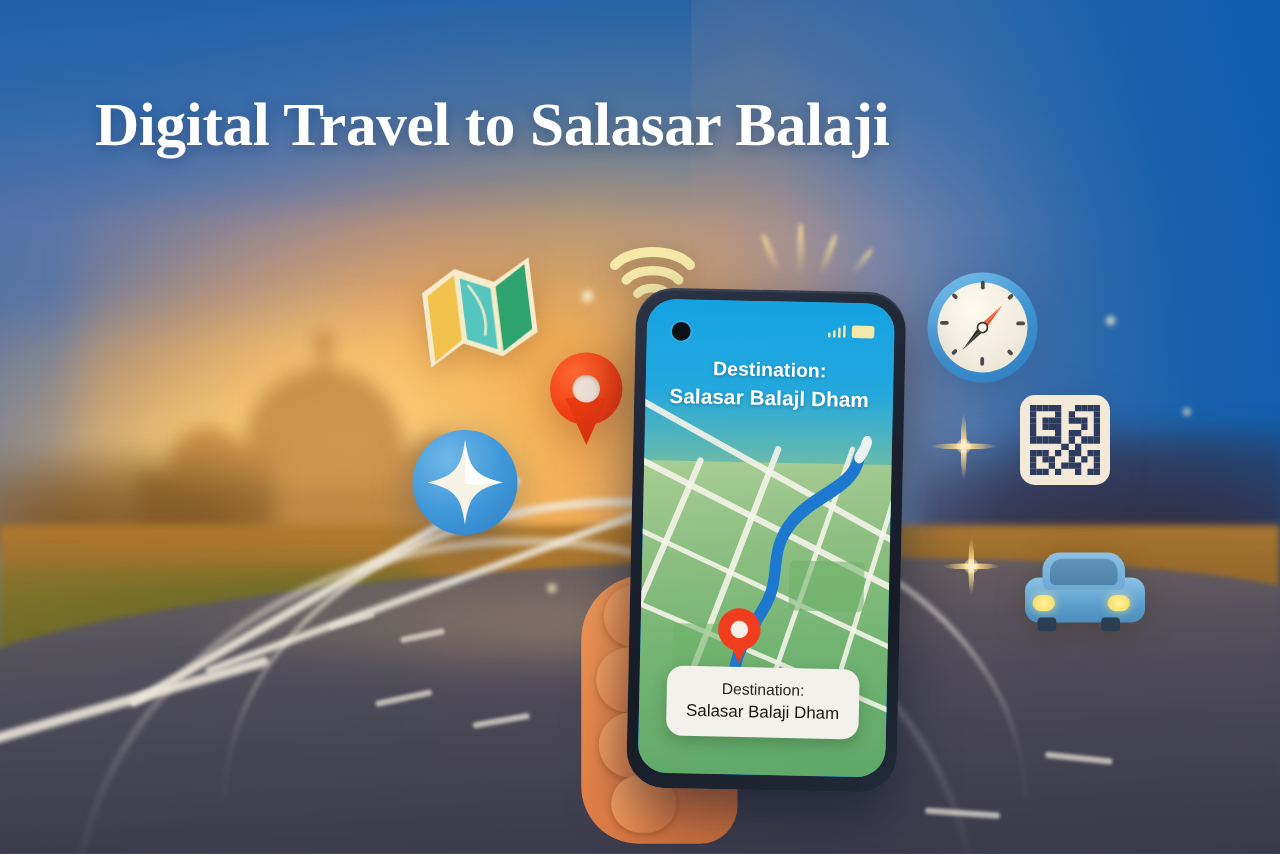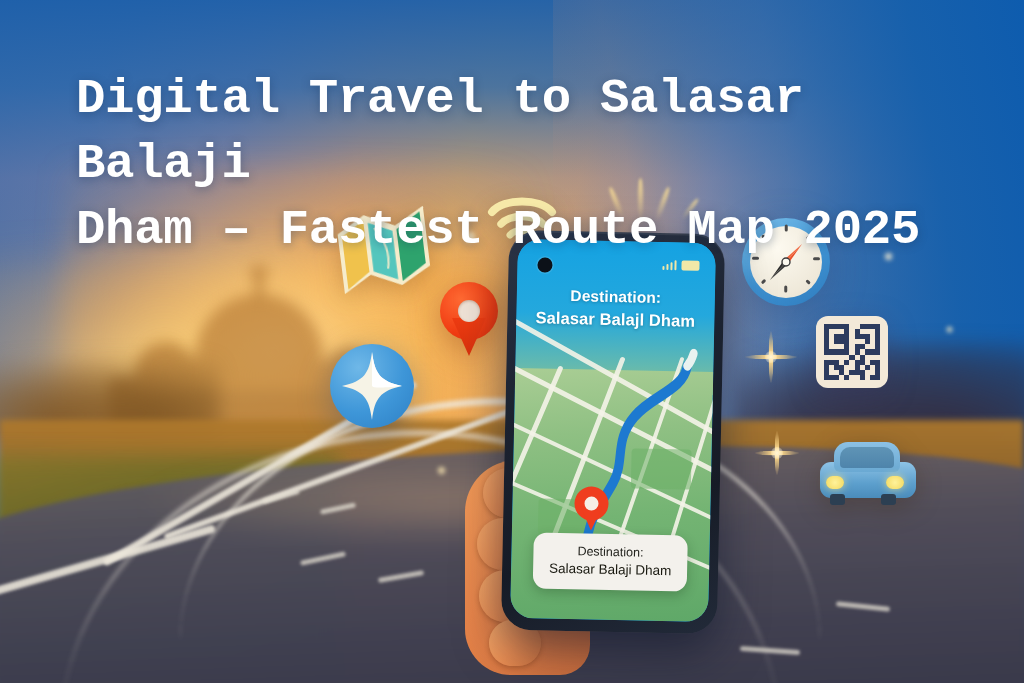--- a/index.html
+++ b/index.html
@@ -372,21 +372,21 @@
   .head-l{position:absolute;top:36px;width:18px;height:13px;border-radius:7px;
     background:radial-gradient(circle,#fff29a,#f2d85e);box-shadow:0 0 8px rgba(255,236,140,.7);}
   .wheel{position:absolute;top:54px;width:15px;height:11px;border-radius:3px;background:#2c3f52;}
 
   
   .title{
     position:absolute;left:76px;top:34px;width:880px;
     color:#ffffff;font-weight:700;
     font-size:49px;line-height:1.34;letter-spacing:-.3px;
     text-shadow:0 2px 10px rgba(20,50,90,.38);
-    font-family:Liberation Mono, monospace;
+    font-family:Liberation Serif, serif;
   }
   .title .ln{display:block;}
 </style>
 </head>
 <body>
 
 <div class="stage">
 
   <div class="sky"></div>
   <div class="sky2"></div>
@@ -694,16 +694,15 @@
       <div class="dest-card">
         <span class="c1">Destination:</span>
         <span class="c2">Salasar Balaji Dham</span>
       </div>
 
     </div>
   </div>
 
   <h1 class="title">
     <span class="ln">Digital Travel to Salasar Balaji</span>
-    <span class="ln">Dham – Fastest Route Map 2025</span>
   </h1>
 
 </div>
 
 </body></html>

